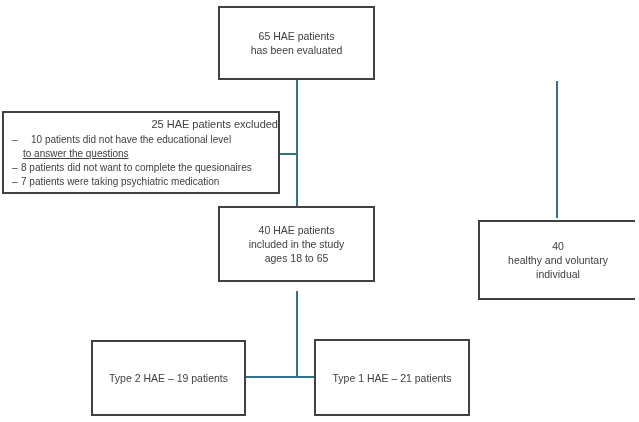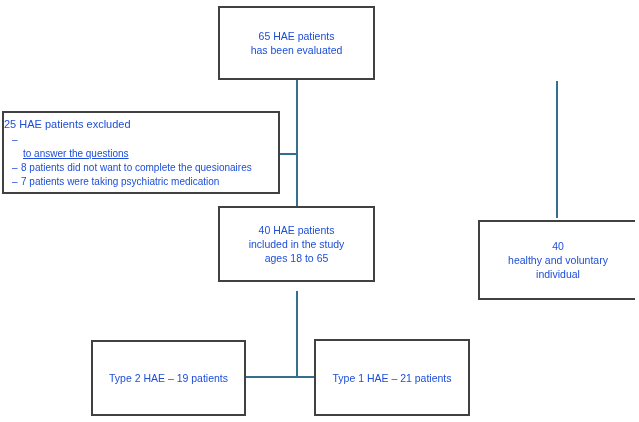--- a/index.html
+++ b/index.html
@@ -6,21 +6,21 @@
     margin: 0;
     padding: 0;
     background: #ffffff;
   }
   .canvas {
     position: relative;
     width: 635px;
     height: 422px;
     background: #ffffff;
     font-family: "Liberation Sans", sans-serif;
-    color: #1d4ed8;
+    color: #404040;
     overflow: hidden;
     border-radius: 31px;
   }
   .box {
     position: absolute;
     box-sizing: border-box;
     border: 2px solid #414141;
     background: #ffffff;
     display: flex;
     flex-direction: column;
@@ -29,21 +29,21 @@
     text-align: center;
     font-size: 10.5px;
     line-height: 14px;
   }
   .box.excluded {
     display: block;
     text-align: left;
     padding-top: 4px;
   }
   .ex-title {
-    text-align: left;
+    text-align: right;
     font-size: 11px;
     line-height: 14px;
     margin-bottom: 2px;
   }
   .ex-row {
     display: flex;
     padding-left: 8px;
     font-size: 10px;
     line-height: 14px;
     white-space: nowrap;
@@ -73,20 +73,21 @@
   <div class="box" style="left:218px; top:6px; width:157px; height:74px">
     <div>65 HAE patients</div>
     <div>has been evaluated</div>
   </div>
 
 
   <div class="box excluded" style="left:2px; top:111px; width:278px; height:83px">
     <div class="ex-title">25 HAE patients excluded</div>
     <div class="ex-row">
       <span class="bullet wide">–</span>
+      <span>10 patients did not have the educational level</span>
     </div>
     <div class="ex-row cont">to answer the questions</div>
     <div class="ex-row">
       <span class="bullet narrow">–</span>
       <span>8 patients did not want to complete the quesionaires</span>
     </div>
     <div class="ex-row">
       <span class="bullet narrow">–</span>
       <span>7 patients were taking psychiatric medication</span>
     </div>

